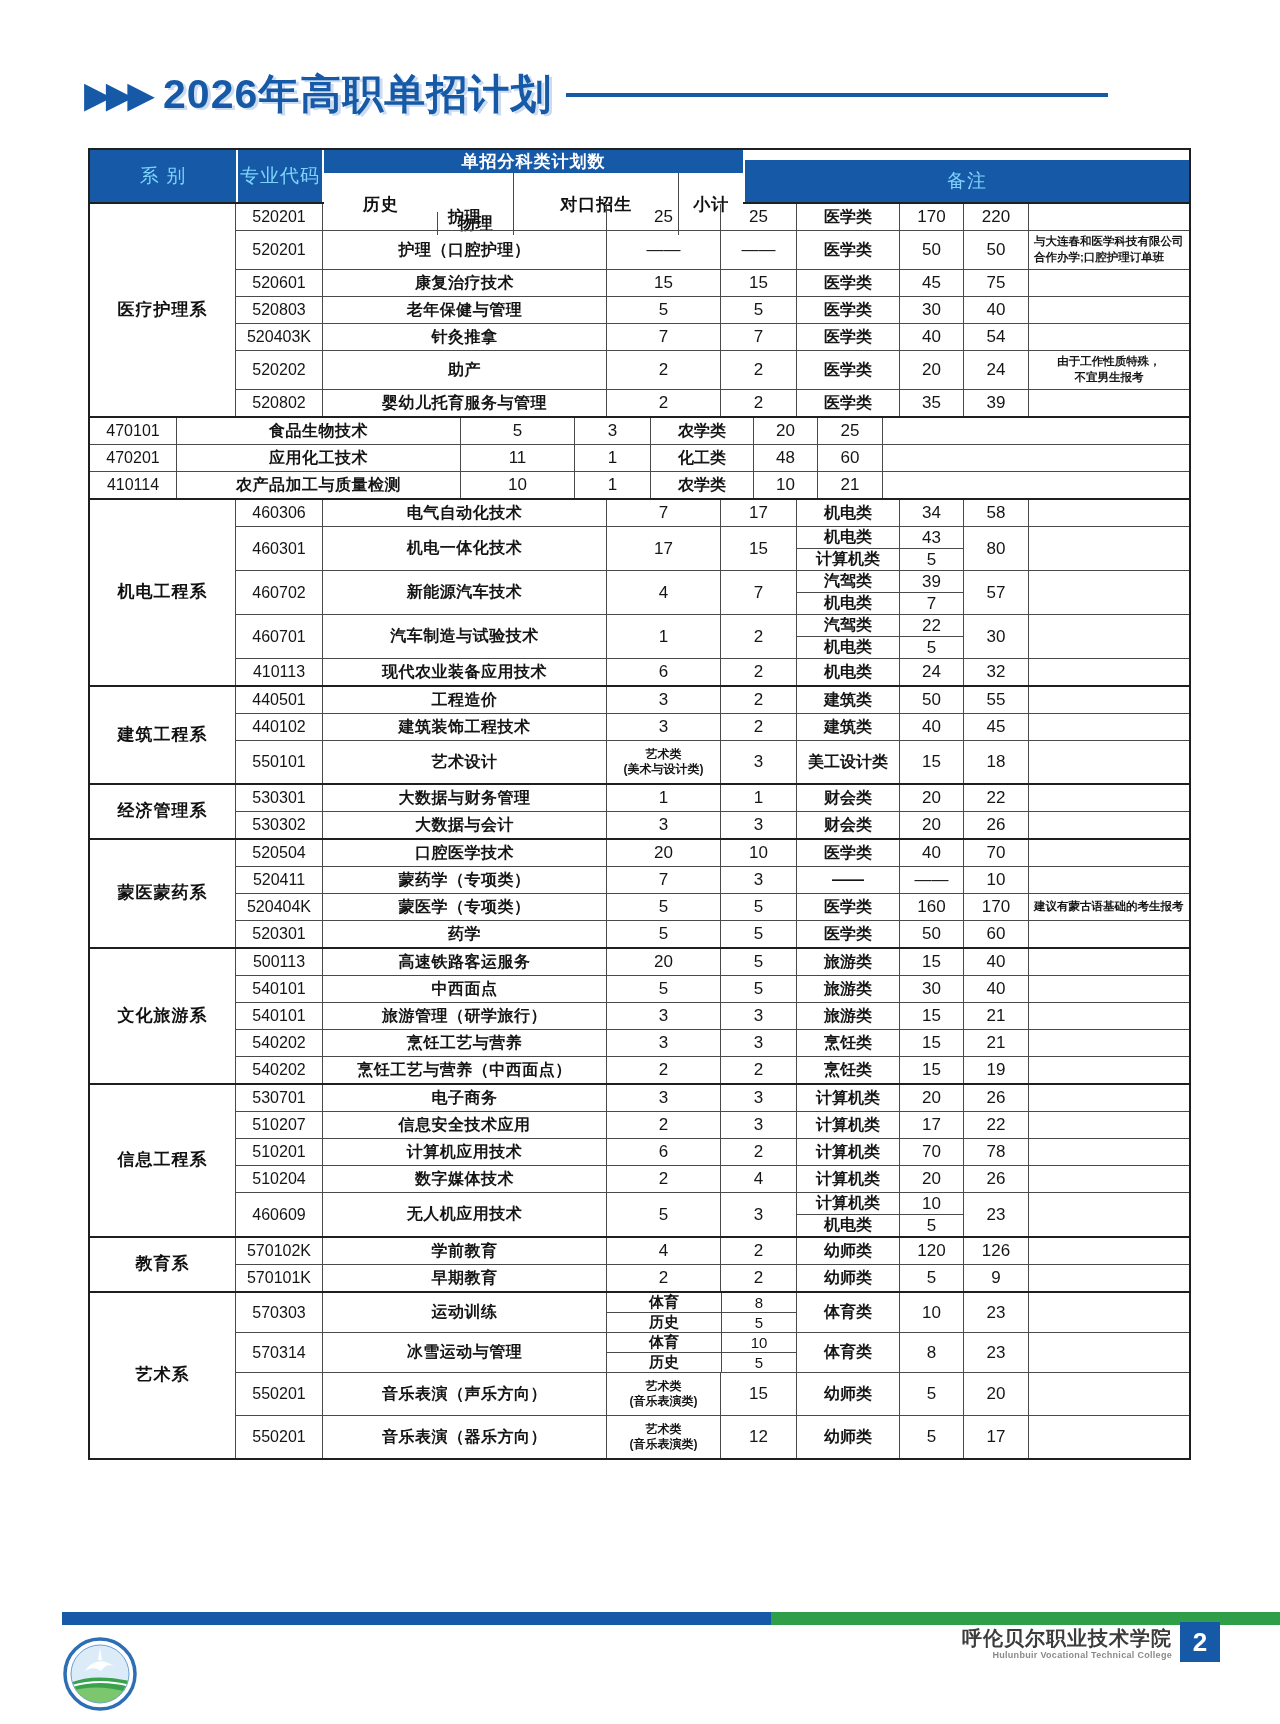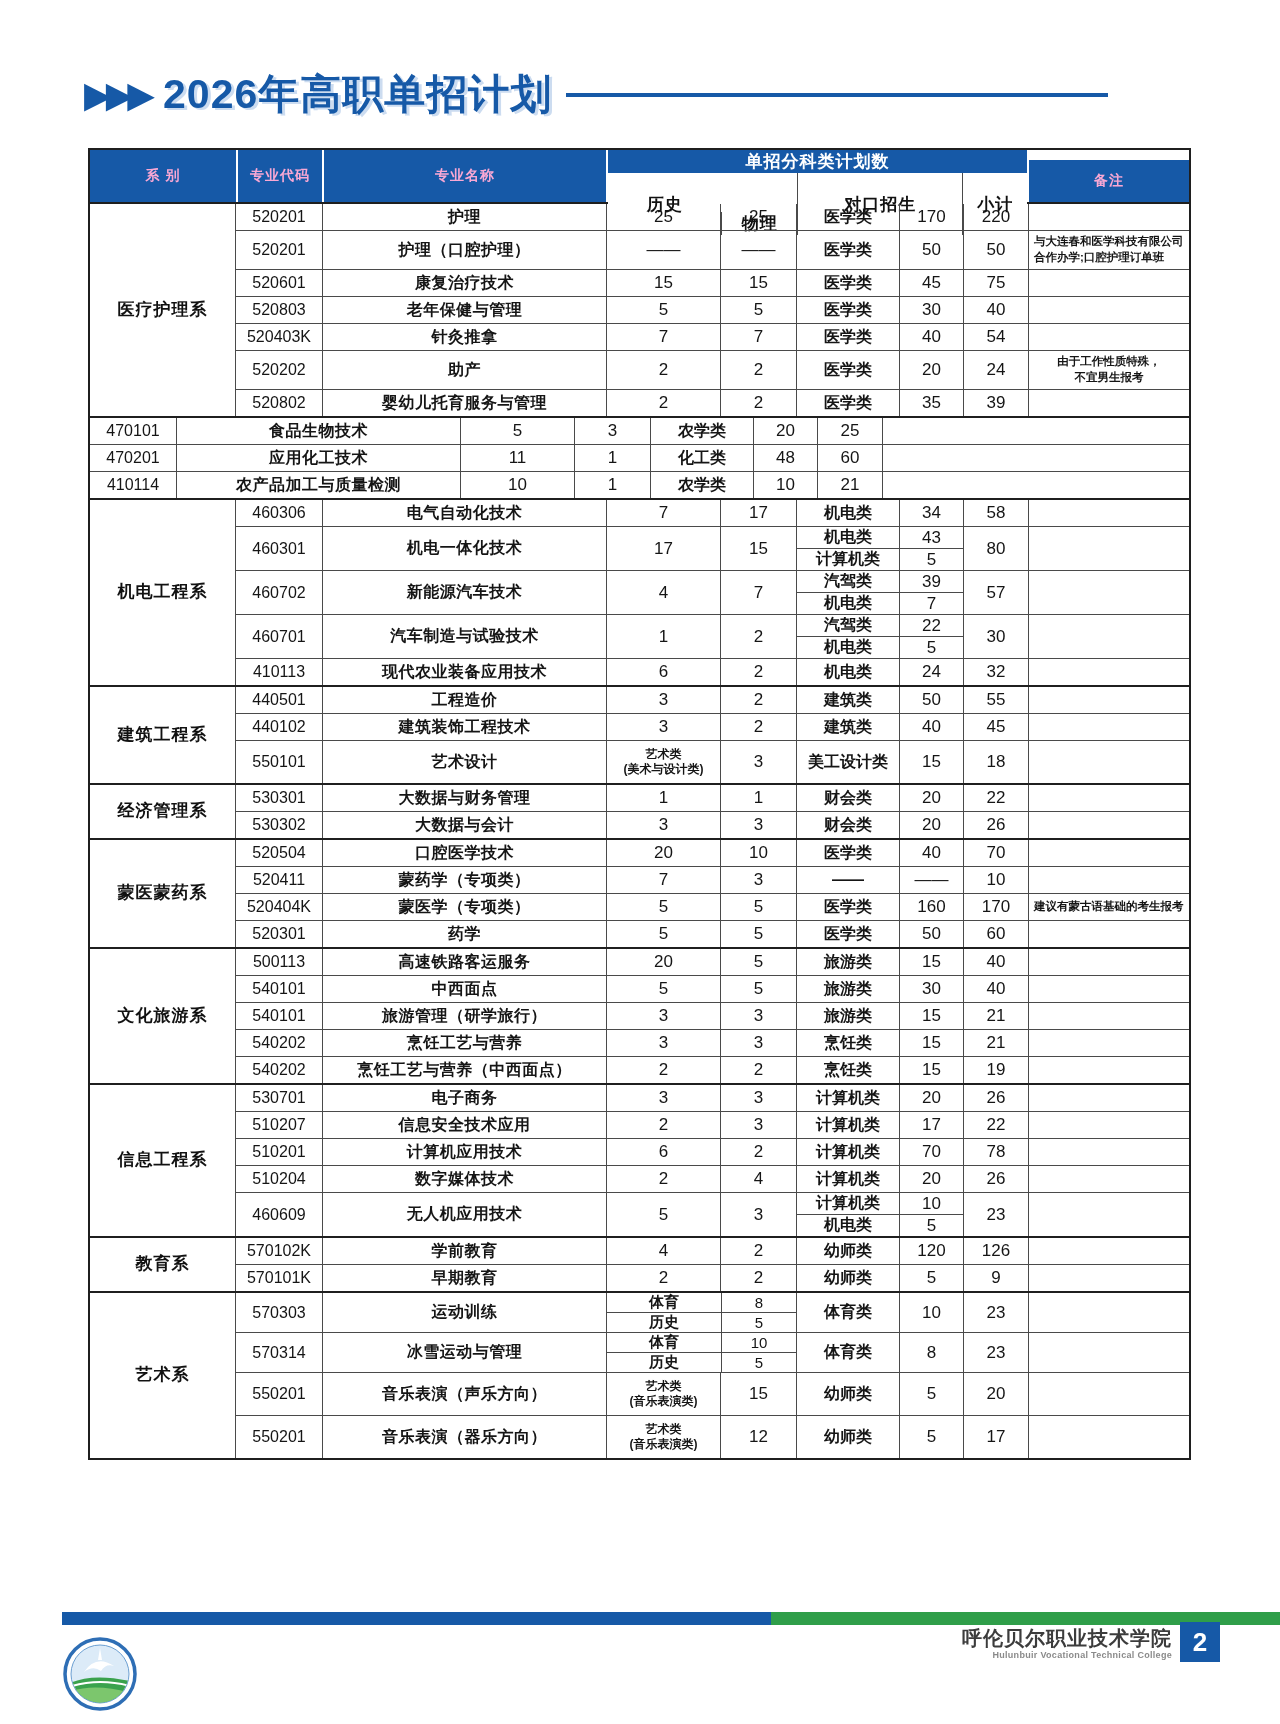--- a/index.html
+++ b/index.html
@@ -13,21 +13,21 @@
               line-height:1.1;text-shadow:3px 2px 0 #ccdcf0;}
   .title-line{flex:1;height:4px;background:var(--blue);margin-left:14px;}
 
   
   .table-wrap{position:absolute;left:88px;top:148px;width:1103px;border:2.5px solid #1f1f1f;
               box-sizing:border-box;background:#fff;color:#151515;}
   .cell{display:flex;align-items:center;justify-content:center;box-sizing:border-box;}
 
   
   .thead{display:flex;height:52px;}
-  .th-blue{background:var(--blue);color:#f9a8d4;font-weight:bold;font-size:14px;
+  .th-blue{background:var(--blue);color:#7dd3fc;font-weight:normal;font-size:19px;
            display:flex;align-items:center;justify-content:center;box-sizing:border-box;letter-spacing:1px;}
   .th-dept{width:146px;}
   .th-code{width:86px;border-left:2px solid #fff;}
   .th-name{width:284px;border-left:2px solid #fff;}
   .th-plan{width:421px;border-left:2px solid #fff;display:flex;flex-direction:column;box-sizing:border-box;}
   .th-plan-top{height:26px;background:var(--blue);color:#fff;font-weight:bold;font-size:17px;
                display:flex;align-items:center;justify-content:center;letter-spacing:1px;}
   .th-plan-sub{flex:1;display:flex;background:#fff;color:#111;font-weight:bold;font-size:17px;}
   .sh{display:flex;align-items:center;justify-content:center;box-sizing:border-box;letter-spacing:1px;}
   .sh-hist{width:114px;}
@@ -87,21 +87,20 @@
   <div class="title-wrap">
     <span class="arrows">▶▶▶</span>
     <span class="page-title">2026年高职单招计划</span>
     <span class="title-line"></span>
   </div>
 
   <div class="table-wrap">
     <div class="thead">
       <div class="th-blue th-dept">系 别</div>
       <div class="th-blue th-code">专业代码</div>
-      <div class="th-blue th-name">专业名称</div>
       <div class="th-plan">
         <div class="th-plan-top">单招分科类计划数</div>
         <div class="th-plan-sub">
           <div class="sh sh-hist">历史</div>
           <div class="sh sh-phys">物理</div>
           <div class="sh sh-dk">对口招生</div>
           <div class="sh sh-sub">小计</div>
         </div>
       </div>
       <div class="th-blue th-remark">备注</div>

